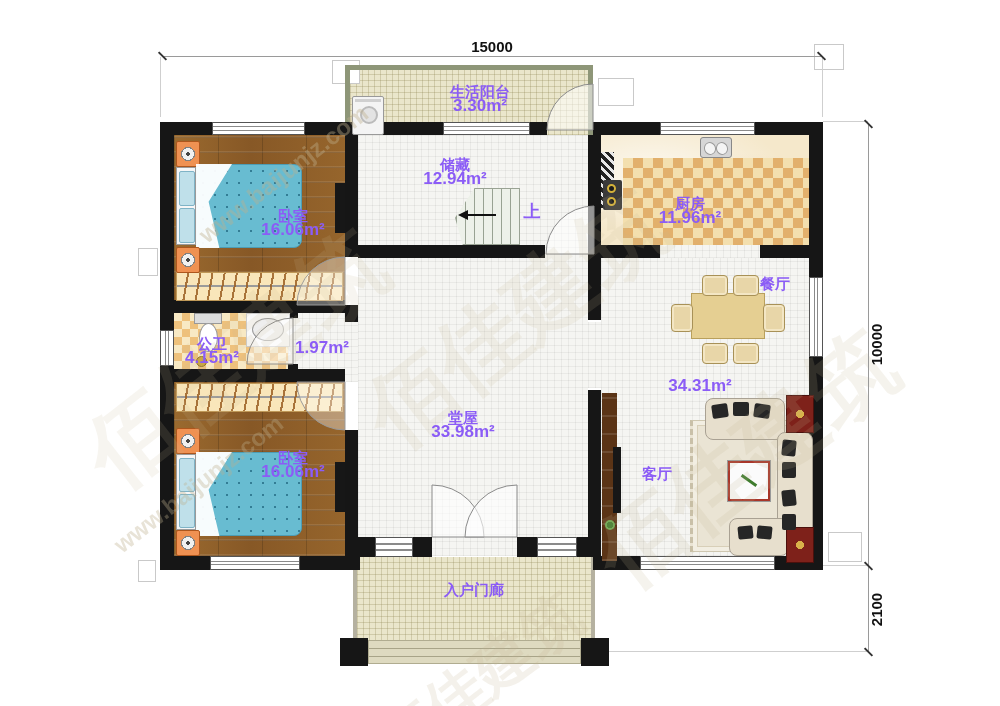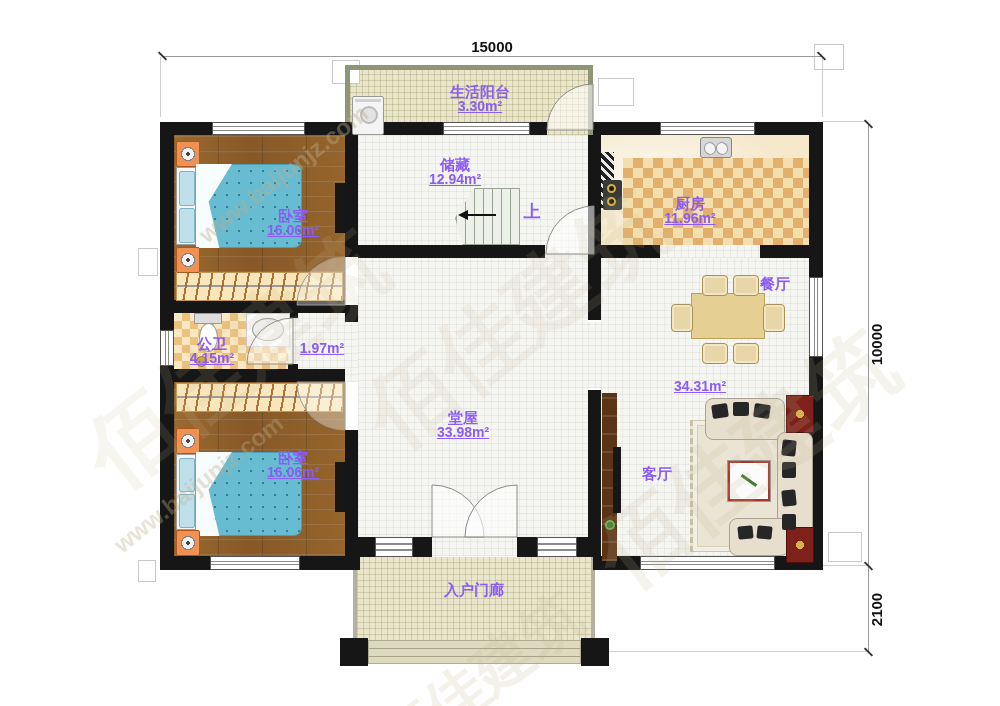--- a/index.html
+++ b/index.html
@@ -37,21 +37,21 @@
     background-image:radial-gradient(circle,#337d95 1.1px,transparent 1.4px);background-size:12px 12px;}
   .sheet{position:absolute;background:rgba(255,255,255,.95);z-index:16;clip-path:polygon(0 0,100% 0,35% 45%,65% 100%,0 100%);}
   .headboard{position:absolute;background:#f6f6f6;border:1px solid #9a9a9a;box-sizing:border-box;z-index:16;}
   .pillow{position:absolute;background:#bfe0ea;border:1px solid #7fb3c6;z-index:17;border-radius:2px;}
   .tvbar{position:absolute;background:#171717;z-index:16;}
   .stairs{position:absolute;background-color:#edf1e9;z-index:15;border:1px solid #9aa394;box-sizing:border-box;
     background-image:repeating-linear-gradient(90deg,#98a292 0 1px,transparent 1px 9px);
     clip-path:polygon(30% 0,100% 0,100% 100%,12% 100%,0 52%);}
   .rlabel{position:absolute;transform:translateX(-50%);text-align:center;color:#8b5cf6;z-index:60;white-space:nowrap;}
   .rlabel .nm{font-size:15px;font-weight:bold;line-height:15px;}
-  .rlabel .ar{font-size:14px;font-weight:bold;line-height:14px;text-decoration:underline;}
+  .rlabel .ar{font-size:17px;font-weight:bold;line-height:14px;}
   .dimline{position:absolute;background:#9a9a9a;z-index:70;}
   .extline{position:absolute;background:#cfcfcf;z-index:5;}
   .tick{position:absolute;width:11px;height:2px;background:#333;transform:rotate(45deg);z-index:71;}
   .dimtext{position:absolute;font-size:15px;font-weight:bold;color:#111;z-index:71;text-align:center;}
   .leader{position:absolute;background:#fff;border:1px solid #c9c9c9;z-index:4;}
   .wm{position:absolute;font-weight:bold;transform:rotate(-38deg);pointer-events:none;z-index:50;white-space:nowrap;}
   .chair{position:absolute;background:#e8d6a8;border:1px solid #a89157;border-radius:4px;box-shadow:inset 0 0 0 2px #f3e6c4;z-index:15;}
   .sofa{position:absolute;background:#e7dfcd;border:1px solid #a9a193;border-radius:8px;z-index:15;}
   .cushion{position:absolute;background:#262626;border-radius:2px;z-index:16;}
   .redtable{position:absolute;background:#7e211a;border:1px solid #4a100c;z-index:15;

